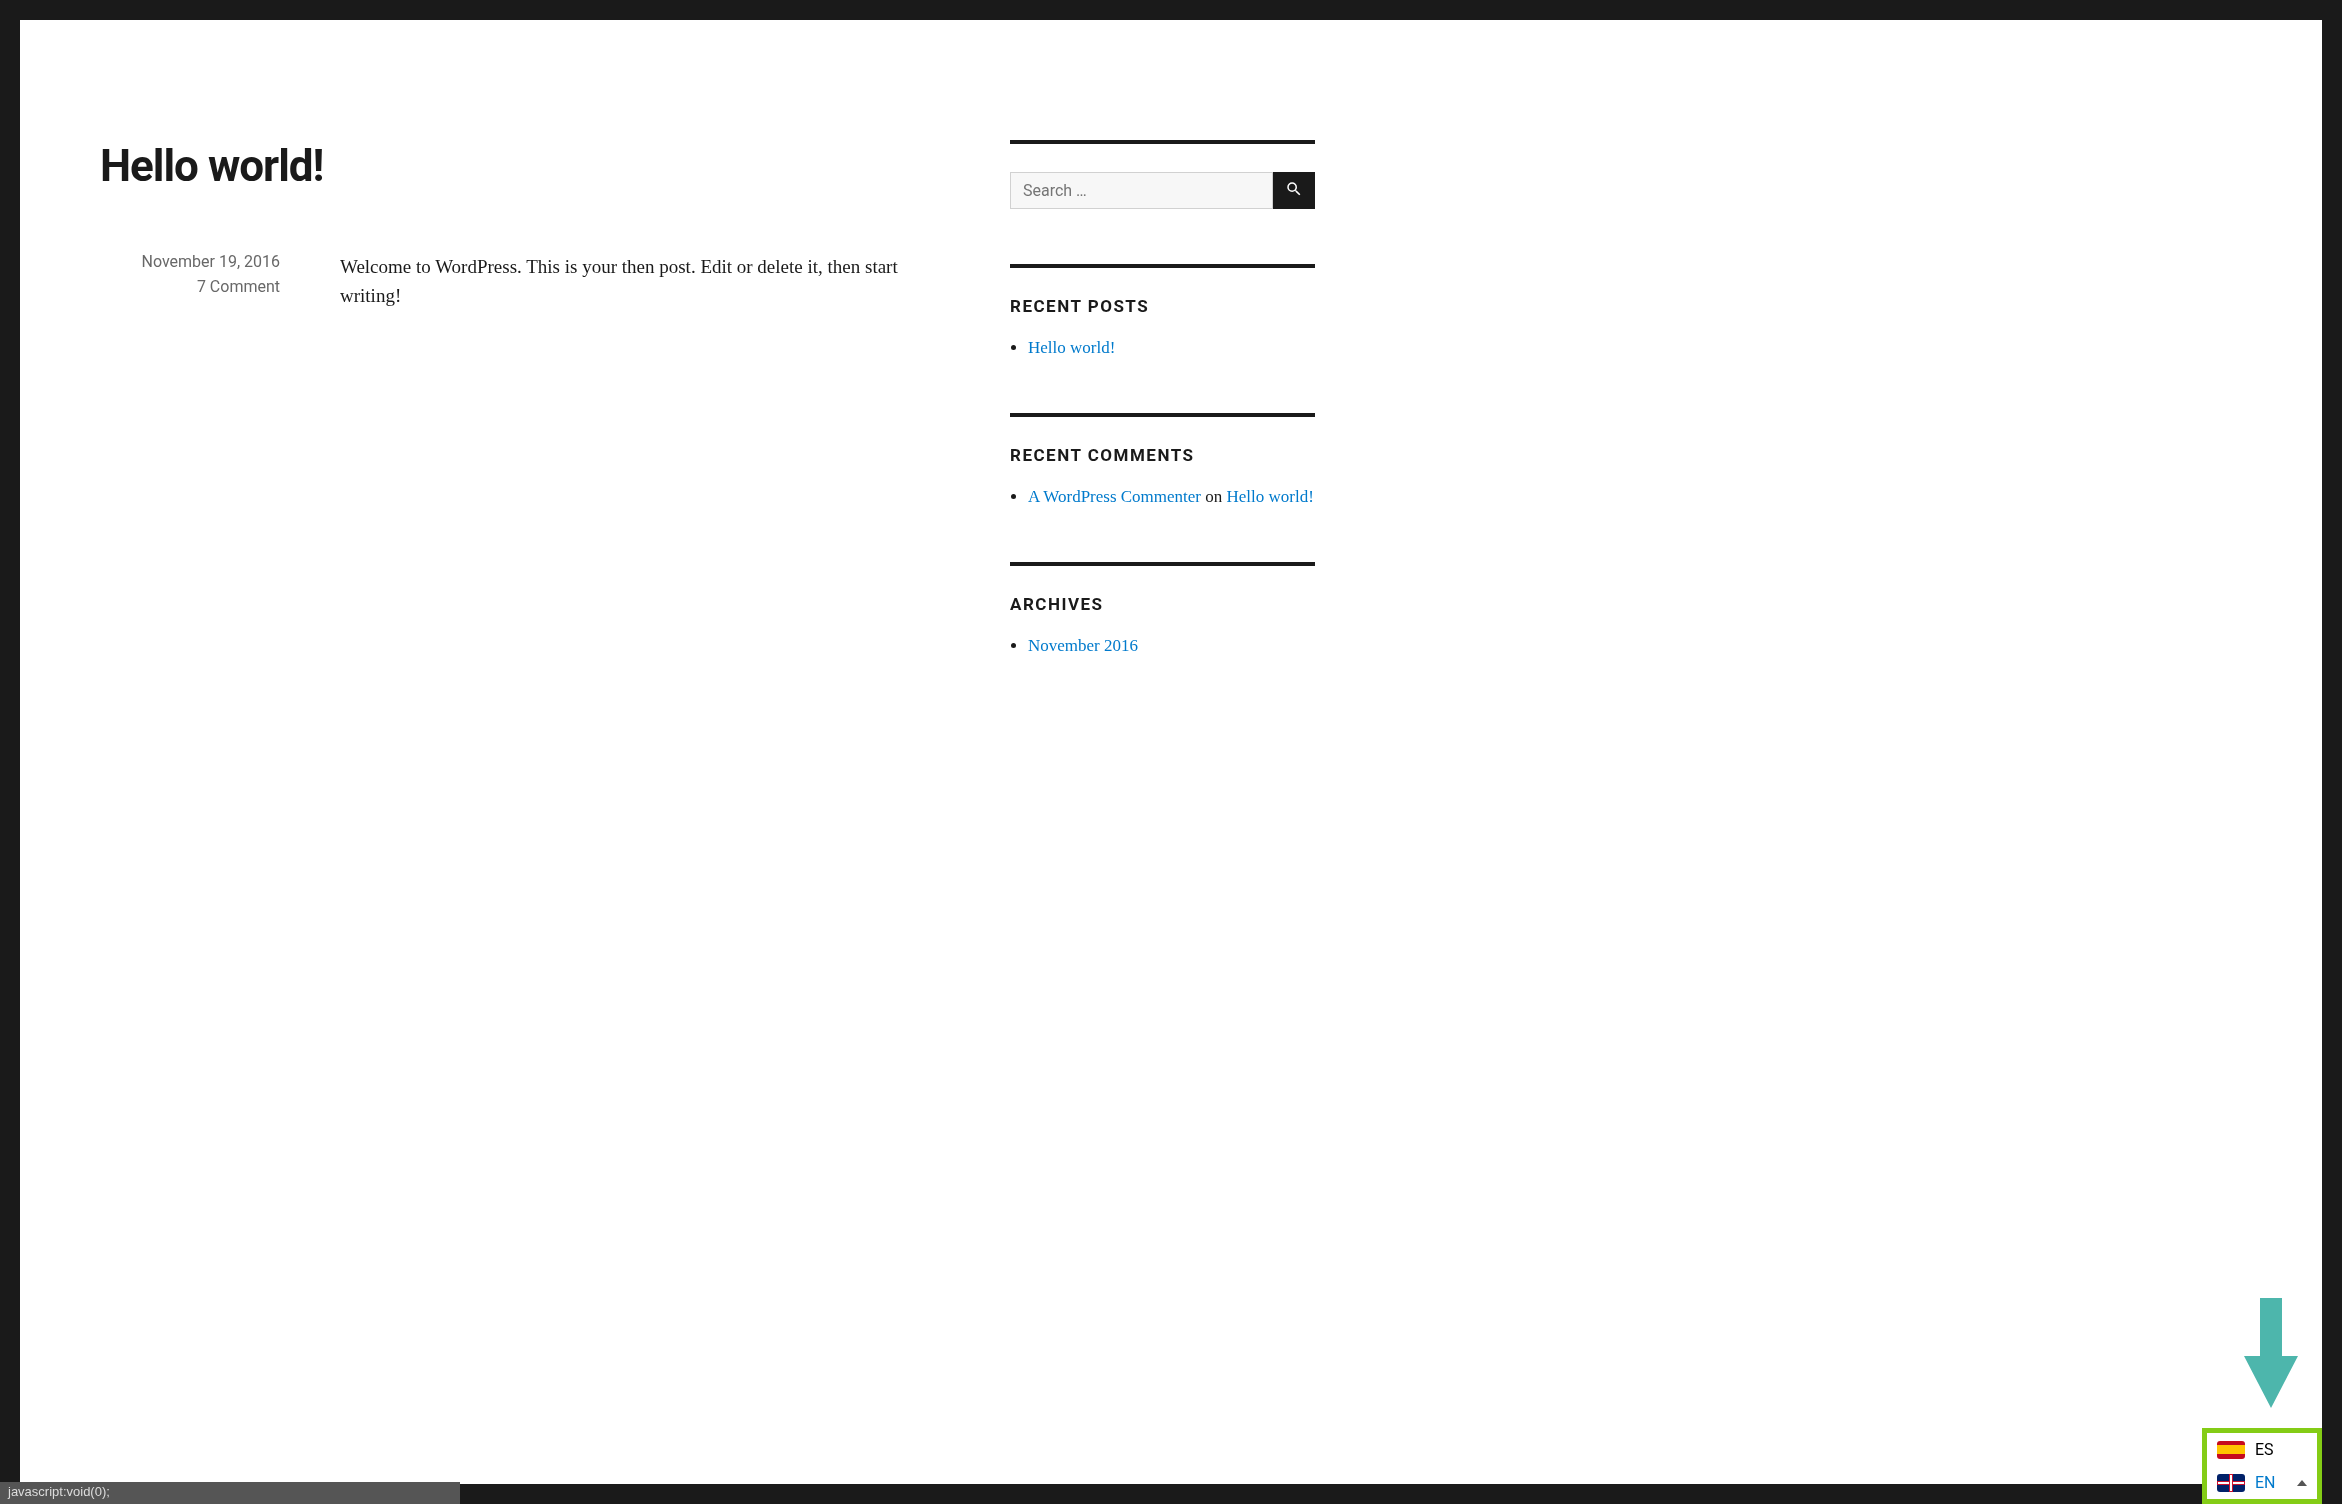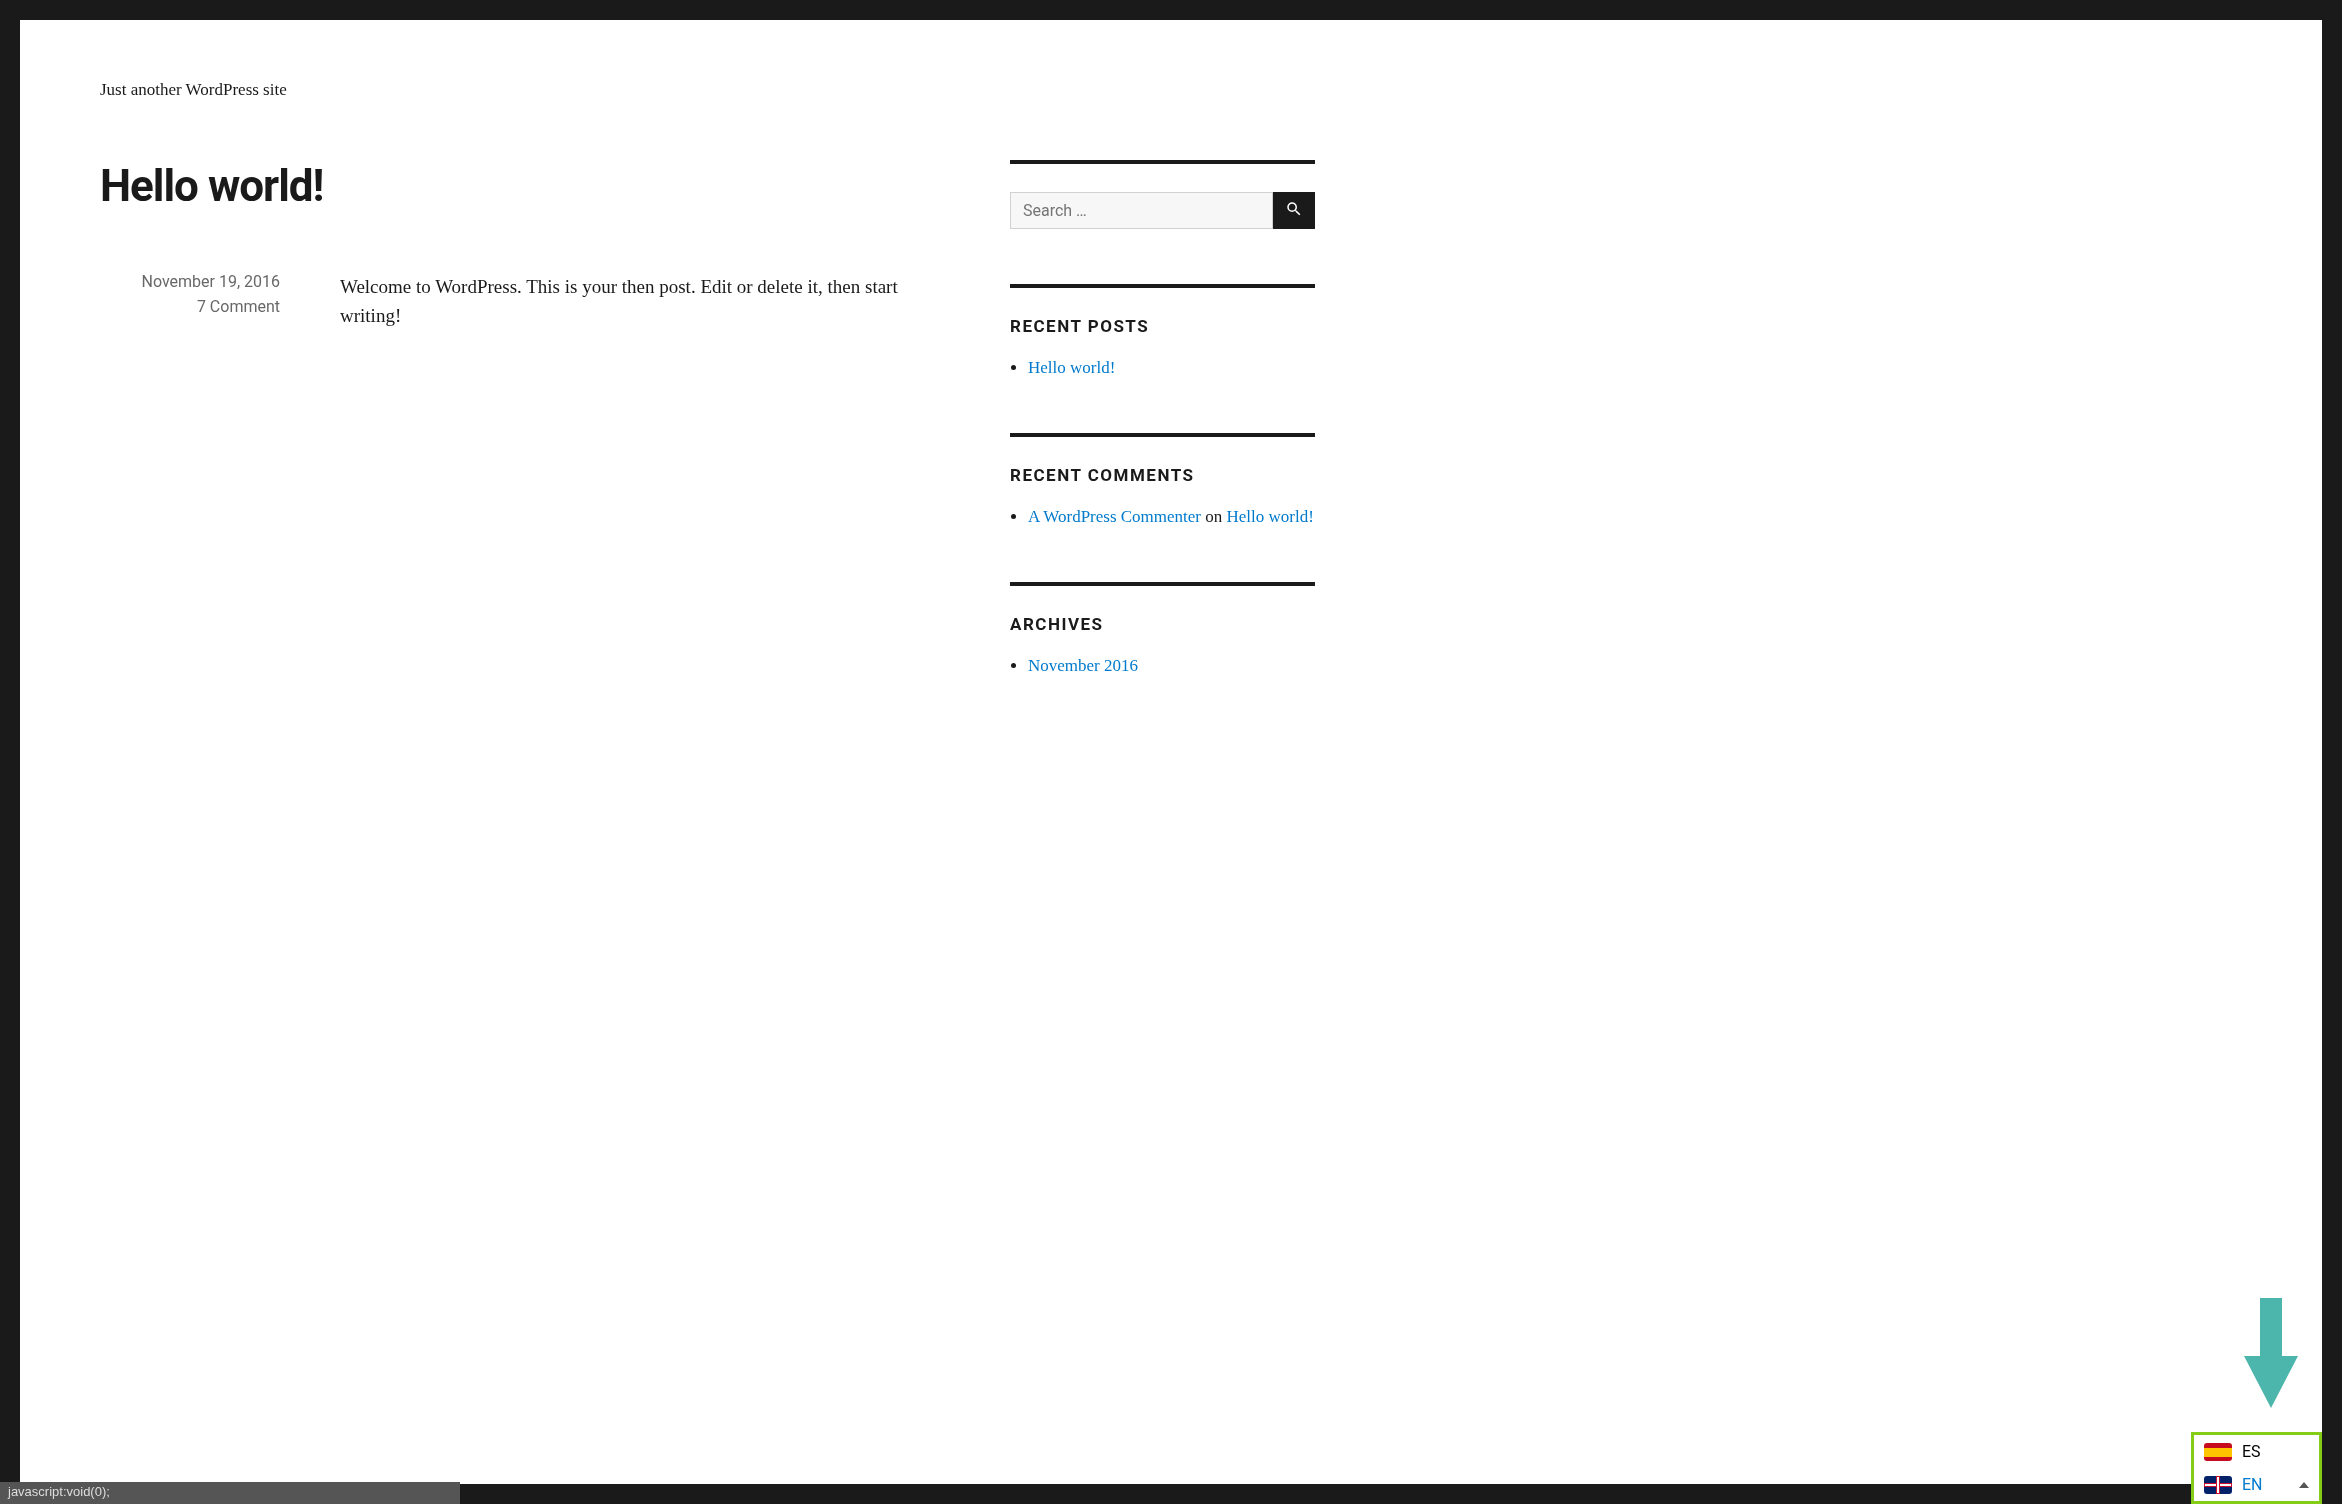--- a/index.html
+++ b/index.html
@@ -118,23 +118,23 @@
     font-size: 17px;
     color: #1a1a1a;
     margin-bottom: 6px;
   }
   .link { color: #007acc; text-decoration: none; }
   .lang-widget {
     position: absolute;
     bottom: 0;
     right: 20px;
     background: #fff;
-    border: 3px solid #84cc16;
+    border: 5px solid #84cc16;
     font-size: 16px;
-    width: 131px;
+    width: 120px;
   }
   .lang-row {
     display: flex;
     align-items: center;
     padding: 7px 10px;
     gap: 10px;
     cursor: pointer;
   }
   .lang-row.selected { font-weight: 400; color: #007acc; }
   .lang-label { flex: 1; }
@@ -186,21 +186,20 @@
     margin-top: 28px;
   }
 </style>
 </head>
 <body>
 
 <div class="viewport">
   <div class="page">
 
     <header class="site-header">
-      <p class="site-tagline">Just another WordPress site</p>
     </header>
 
     <div class="content-wrap">
 
       <main class="main-col">
         <h2 class="post-title">Hello world!</h2>
         <div class="post-body-row">
           <div class="post-meta">
             <div class="meta-line">November 19, 2016</div>
             <div class="meta-line">7 Comment</div>

